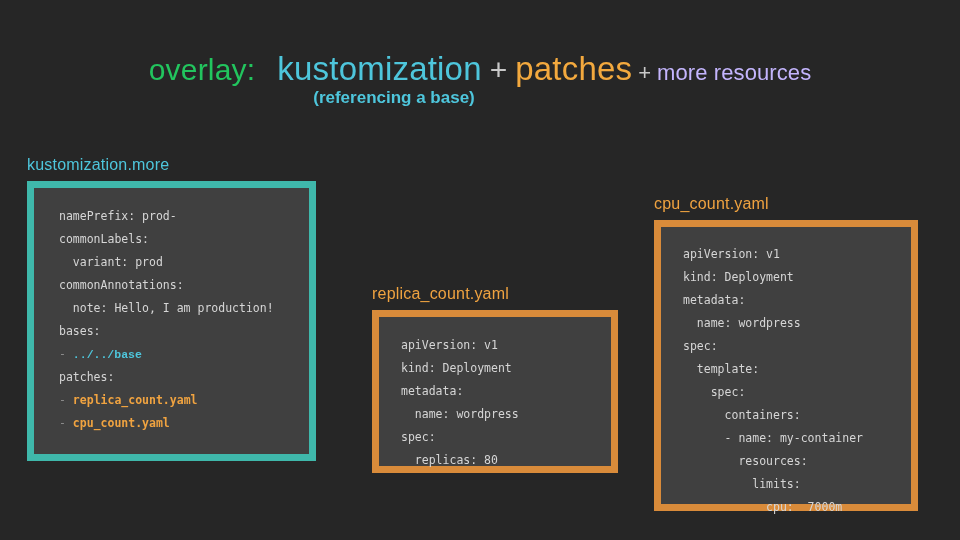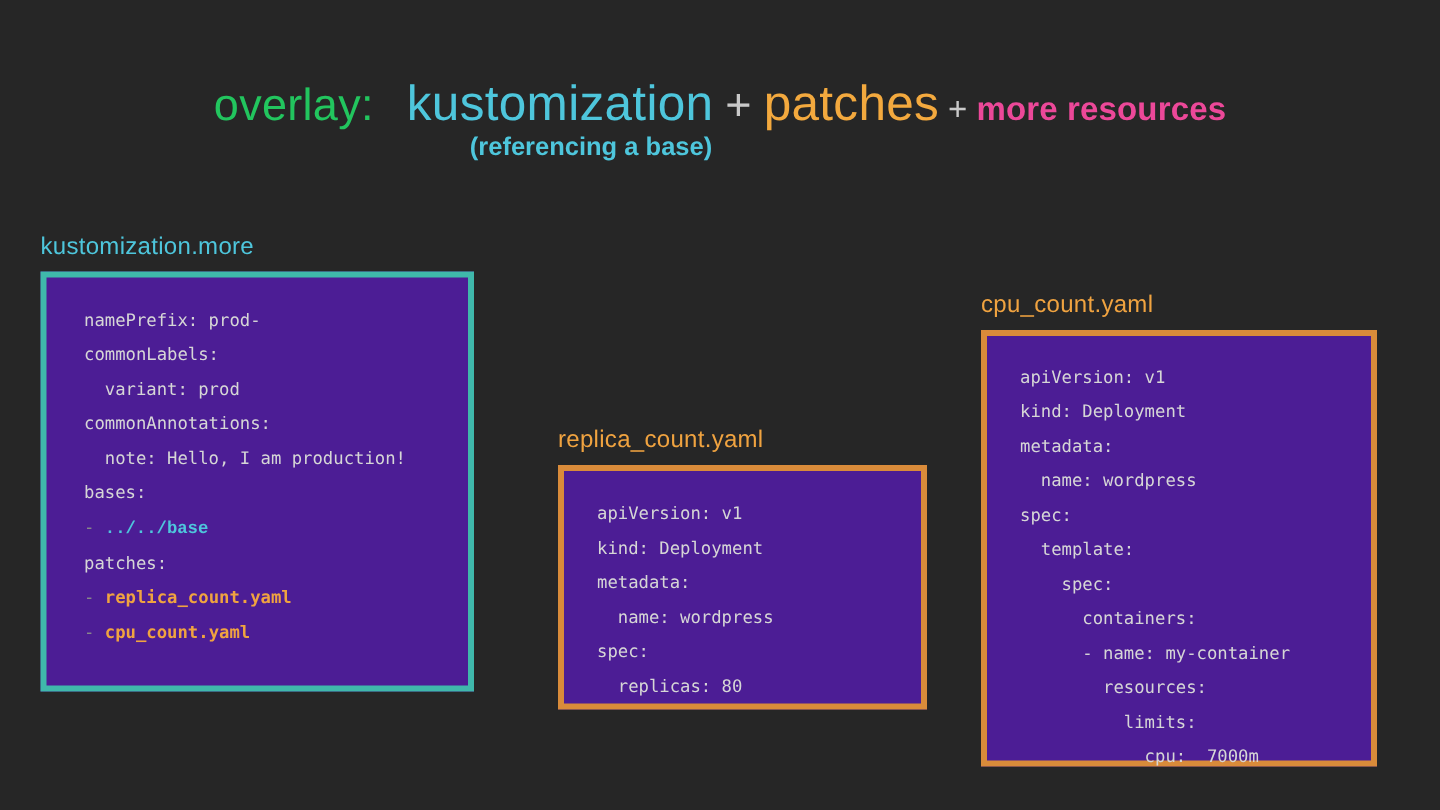--- a/index.html
+++ b/index.html
@@ -45,23 +45,22 @@
     color: #f3a93e;
     letter-spacing: 0.2px;
   }
   .t-plus2 {
     font-size: 22px;
     color: #c9c9c9;
     padding: 0 6px;
   }
   .t-more {
     font-size: 22px;
-    color: #ec4899;
+    color: #c4b5fd;
     letter-spacing: 0.1px;
-    font-weight: bold;
   }
   #subtitle {
     position: absolute;
     left: 0;
     top: 88px;
     width: 960px;
     text-align: center;
     font-weight: bold;
   }
   #subtitle .sub-text {
@@ -73,23 +72,23 @@
 
   
   .card { position: absolute; }
   .card-label {
     font-size: 16px;
     letter-spacing: 0.2px;
     margin-bottom: 7px;
     display: block;
   }
   .card-box {
-    border: 4px solid #5eead4;
+    border: 7px solid #5eead4;
     box-sizing: border-box;
-    background: #4c1d95;
+    background: #404040;
   }
   .code {
     font-family: "DejaVu Sans Mono", "Liberation Mono", monospace;
     font-size: 11.5px;
     line-height: 23px;
     white-space: pre;
     color: #d6d6d6;
   }
   .code .c-plain  { color: #d6d6d6; }
   .code .c-dash   { color: #8a8a8a; }

